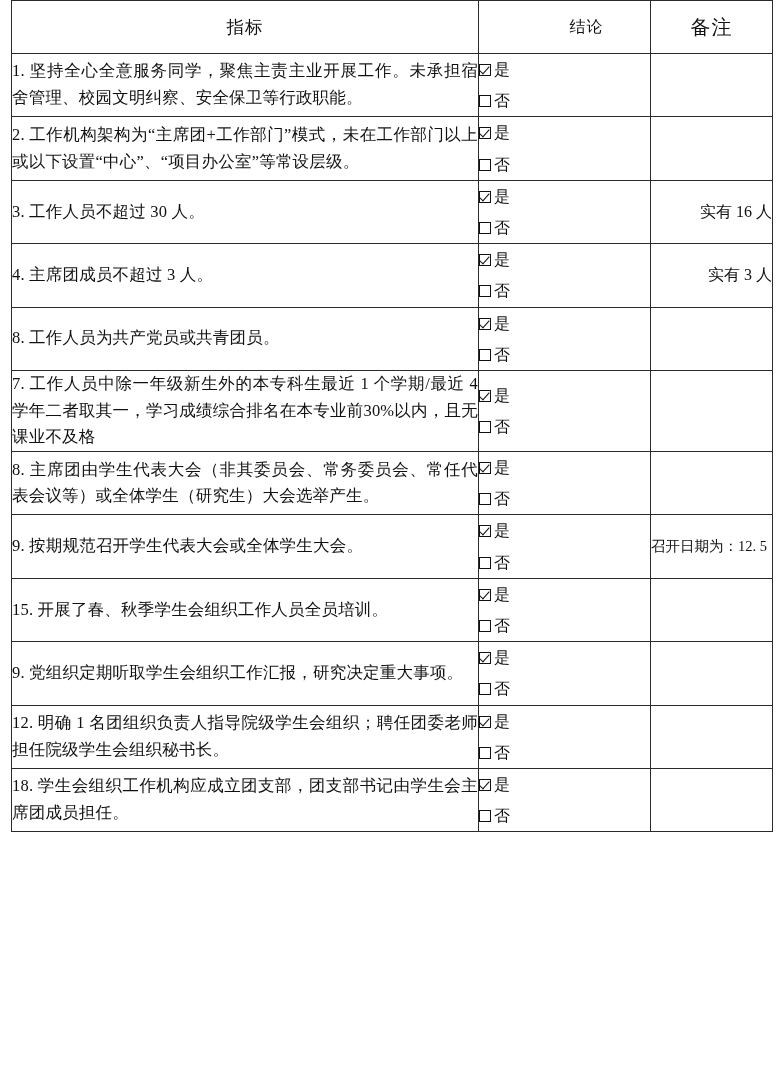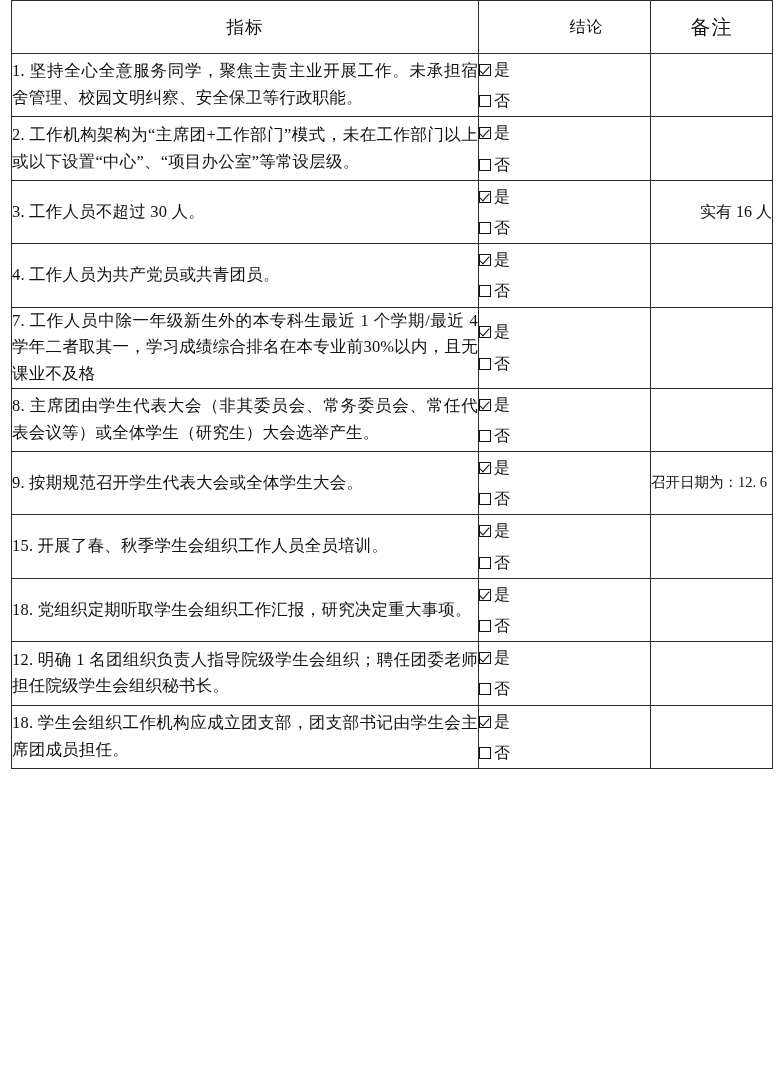--- a/index.html
+++ b/index.html
@@ -134,21 +134,29 @@
         </tr>
         <tr>
           <td class="indicator">3. 工作人员不超过 30 人。</td>
           <td class="conclusion">
             <span class="opt"><span class="box checked"></span><span class="opt-label">是</span></span>
             <span class="opt"><span class="box"></span><span class="opt-label">否</span></span>
           </td>
           <td class="remark">实有 16 人</td>
         </tr>
         <tr>
-          <td class="indicator">4. 工作人员为共产党员或共青团员。</td>
+          <td class="indicator">4. 主席团成员不超过 3 人。</td>
+          <td class="conclusion">
+            <span class="opt"><span class="box checked"></span><span class="opt-label">是</span></span>
+            <span class="opt"><span class="box"></span><span class="opt-label">否</span></span>
+          </td>
+          <td class="remark">实有 3 人</td>
+        </tr>
+        <tr>
+          <td class="indicator">8. 工作人员为共产党员或共青团员。</td>
           <td class="conclusion">
             <span class="opt"><span class="box checked"></span><span class="opt-label">是</span></span>
             <span class="opt"><span class="box"></span><span class="opt-label">否</span></span>
           </td>
           <td class="remark"></td>
         </tr>
         <tr>
           <td class="indicator">7. 工作人员中除一年级新生外的本专科生最近 1 个学期/最近 4 学年二者取其一，学习成绩综合排名在本专业前30%以内，且无课业不及格</td>
           <td class="conclusion">
             <span class="opt"><span class="box checked"></span><span class="opt-label">是</span></span>
@@ -163,32 +171,32 @@
             <span class="opt"><span class="box"></span><span class="opt-label">否</span></span>
           </td>
           <td class="remark"></td>
         </tr>
         <tr>
           <td class="indicator">9. 按期规范召开学生代表大会或全体学生大会。</td>
           <td class="conclusion">
             <span class="opt"><span class="box checked"></span><span class="opt-label">是</span></span>
             <span class="opt"><span class="box"></span><span class="opt-label">否</span></span>
           </td>
-          <td class="remark left">召开日期为：12. 6</td>
+          <td class="remark left">召开日期为：12. 5</td>
         </tr>
         <tr>
           <td class="indicator">15. 开展了春、秋季学生会组织工作人员全员培训。</td>
           <td class="conclusion">
             <span class="opt"><span class="box checked"></span><span class="opt-label">是</span></span>
             <span class="opt"><span class="box"></span><span class="opt-label">否</span></span>
           </td>
           <td class="remark"></td>
         </tr>
         <tr>
-          <td class="indicator">18. 党组织定期听取学生会组织工作汇报，研究决定重大事项。</td>
+          <td class="indicator">9. 党组织定期听取学生会组织工作汇报，研究决定重大事项。</td>
           <td class="conclusion">
             <span class="opt"><span class="box checked"></span><span class="opt-label">是</span></span>
             <span class="opt"><span class="box"></span><span class="opt-label">否</span></span>
           </td>
           <td class="remark"></td>
         </tr>
         <tr>
           <td class="indicator">12. 明确 1 名团组织负责人指导院级学生会组织；聘任团委老师担任院级学生会组织秘书长。</td>
           <td class="conclusion">
             <span class="opt"><span class="box checked"></span><span class="opt-label">是</span></span>

